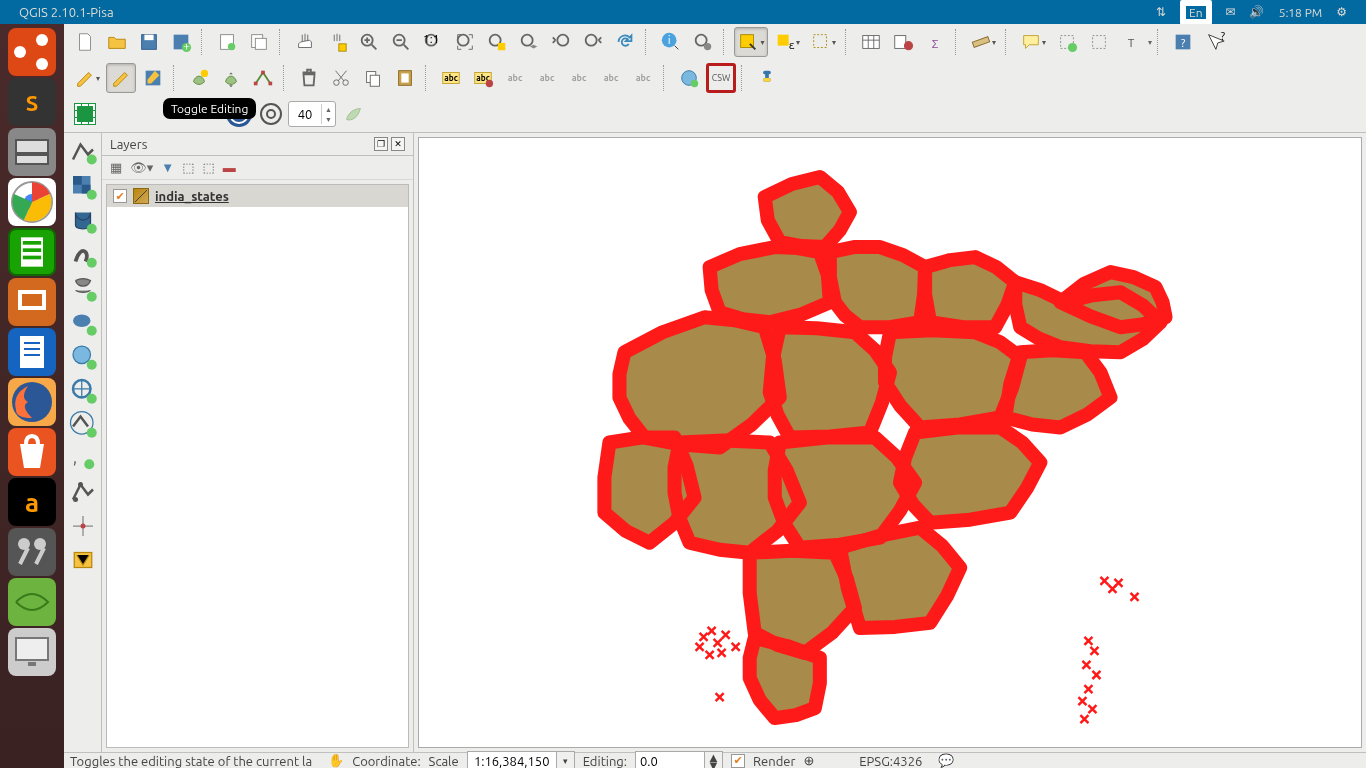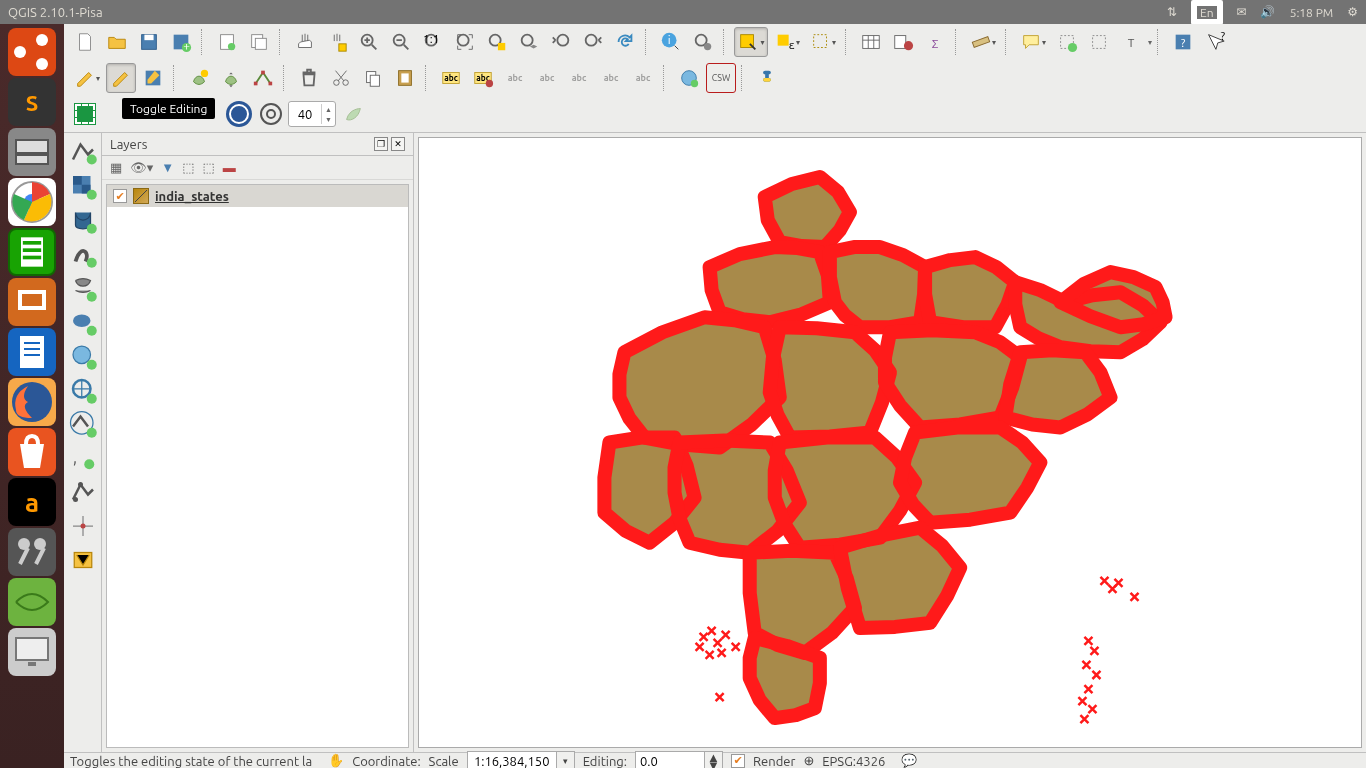--- a/index.html
+++ b/index.html
@@ -1,19 +1,19 @@
 <!DOCTYPE html>
 <html><head>
 <meta charset="utf-8">
 <style>
 * { margin:0; padding:0; box-sizing:border-box; font-family: Ubuntu, "Segoe UI", sans-serif; font-size:13px; }
 html,body { width:1366px; height:768px; overflow:hidden; background:#f2f1f0; }
 
 
-.sysbar { position:absolute; top:0; left:0; right:0; height:24px; background:#737373; color:#dfdbd2; display:flex; align-items:center; padding:0 8px; }
+.sysbar { position:absolute; top:0; left:0; right:0; height:24px; background:#0369a1; color:#dfdbd2; display:flex; align-items:center; padding:0 19px; }
 .sysbar .title { flex:0 0 auto; font-size:13px; color:#dfdbd2; }
 .sysbar .spacer { flex:1; }
 .sysbar .ind { margin-left:14px; font-size:12px; display:flex; align-items:center; gap:4px; }
 
 
 .launcher { position:absolute; top:24px; left:0; width:64px; bottom:0; background:linear-gradient(#4a2a2a,#3a2222); display:flex; flex-direction:column; align-items:center; padding-top:4px; gap:2px; }
 .launch-btn { width:48px; height:48px; border-radius:8px; display:flex; align-items:center; justify-content:center; font-size:22px; color:#fff; }
 .launch-btn.ubuntu { background:#dd4814; }
 .launch-btn.sub { background:#333; }
 .launch-btn.files { background:#888; }
@@ -38,21 +38,21 @@
 .tb-btn.wide { width:34px; }
 .tb-sep { width:6px; height:26px; border-left:1px dotted #999; margin:0 3px; }
 .tb-btn svg { width:22px; height:22px; }
 .abc { font-size:9px; font-weight:bold; }
 .spin { display:flex; align-items:center; border:1px solid #aaa; border-radius:3px; background:#fff; height:26px; }
 .spin input { width:32px; border:none; text-align:center; height:22px; }
 .spin .arrs { display:flex; flex-direction:column; border-left:1px solid #ccc; }
 .spin .arrs span { font-size:7px; padding:0 3px; line-height:10px; color:#666; }
 
 
-.tooltip { position:absolute; z-index:200; background:#000; color:#fff; padding:4px 8px; font-size:12px; border-radius:2px; }
+.tooltip { position:absolute; z-index:200; background:#000; color:#fff; padding:4px 8px; font-size:12px; border-radius:7px;margin-left:41px; }
 
 
 .main { flex:1; display:flex; overflow:hidden; }
 .vtool { width:38px; background:#ededeb; border-right:1px solid #c0c0c0; display:flex; flex-direction:column; align-items:center; padding-top:4px; gap:4px; }
 .vbtn { width:30px; height:30px; display:flex; align-items:center; justify-content:center; }
 
 .layers-panel { width:312px; background:#ededeb; border-right:1px solid #c0c0c0; display:flex; flex-direction:column; }
 .layers-panel .hdr { display:flex; align-items:center; padding:4px 8px; border-bottom:1px solid #c0c0c0; }
 .layers-panel .hdr span { flex:1; font-size:13px; color:#444; }
 .layers-panel .hdr .pbtn { width:14px; height:14px; border:1px solid #888; margin-left:3px; font-size:9px; display:flex; align-items:center; justify-content:center; background:#f5f5f3; }
@@ -71,21 +71,21 @@
 .status { height:16px; background:#ededeb; border-top:1px solid #c0c0c0; display:flex; align-items:center; padding:0 6px; gap:8px; font-size:12px; color:#444; }
 .status .msg { flex:0 0 250px; overflow:hidden; white-space:nowrap; }
 .status .fld-lbl { }
 .status input.fld { border:1px solid #aaa; background:#fff; height:20px; padding:0 4px; }
 .coord-fld { width:290px; text-align:center; }
 .scale-fld { width:90px; text-align:center; }
 .rot-fld { width:70px; }
 .status .combo { display:flex; align-items:center; }
 .status .combo .drop { width:18px; height:20px; border:1px solid #aaa; border-left:none; background:#f0f0ee; display:flex; align-items:center; justify-content:center; font-size:9px; }
 .status .chk { width:14px; height:14px; border:1px solid #999; background:#fff; display:flex; align-items:center; justify-content:center; color:#e67e22; font-size:11px; }
-.status .epsg { color:#444; }
+.status .epsg { color:#444;margin-left:37px; }
 
 
 .sq-green { width:20px; height:20px; background:#1a9641; border:2px dashed #fff; box-shadow:0 0 0 1px #1a9641; }
 .sq-blue { width:20px; height:20px; border-radius:50%; background:#2b5797; border:2px solid #fff; box-shadow:0 0 0 3px #2b5797; }
 .spiral { width:22px; height:22px; border:2px solid #555; border-radius:50%; position:relative; }
 .spiral::after { content:""; position:absolute; inset:4px; border:2px solid #555; border-radius:50%; }
 
 </style>
 </head>
 <body>
@@ -479,21 +479,21 @@
       <div class="tb-btn" style="opacity:.5">
           <text x="0" y="16" class="abc">abc</text>
         </div>
       <div class="tb-sep"></div>
       <div class="tb-btn">
           <svg viewBox="0 0 24 24">
             <circle cx="12" cy="12" r="8" fill="#7ab8e0" stroke="#3a7aa8"></circle>
             <circle cx="18" cy="18" r="4" fill="#6c6"></circle>
           </svg>
         </div>
-      <div class="tb-btn" style="font-size:9px;border:1px solid #b91c1c;">CSW</div>
+      <div class="tb-btn" style="font-size:9px;border:3px solid #b91c1c;">CSW</div>
       <div class="tb-sep"></div>
       <div class="tb-btn">
           <svg viewBox="0 0 24 24">
             <path d="M10 4h4c3 0 3 4 0 4h-4v4h4c3 0 3 4 0 4h-4c-3 0-3-4 0-4h4V8h-4c-3 0-3-4 0-4z" fill="#3776ab"></path>
             <path d="M10 12h4c3 0 3 4 0 4h-4c-3 0-3-4 0-4z" fill="#ffd43b"></path>
           </svg>
         </div>
     </div>
 
     <div class="tb-row" style="position:relative;">

